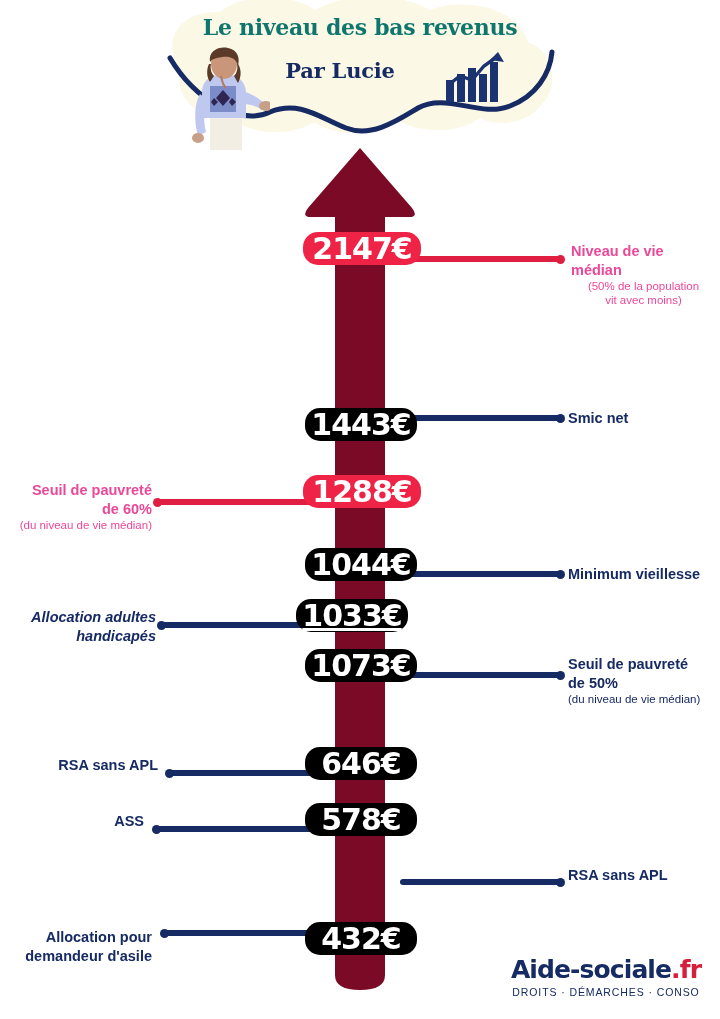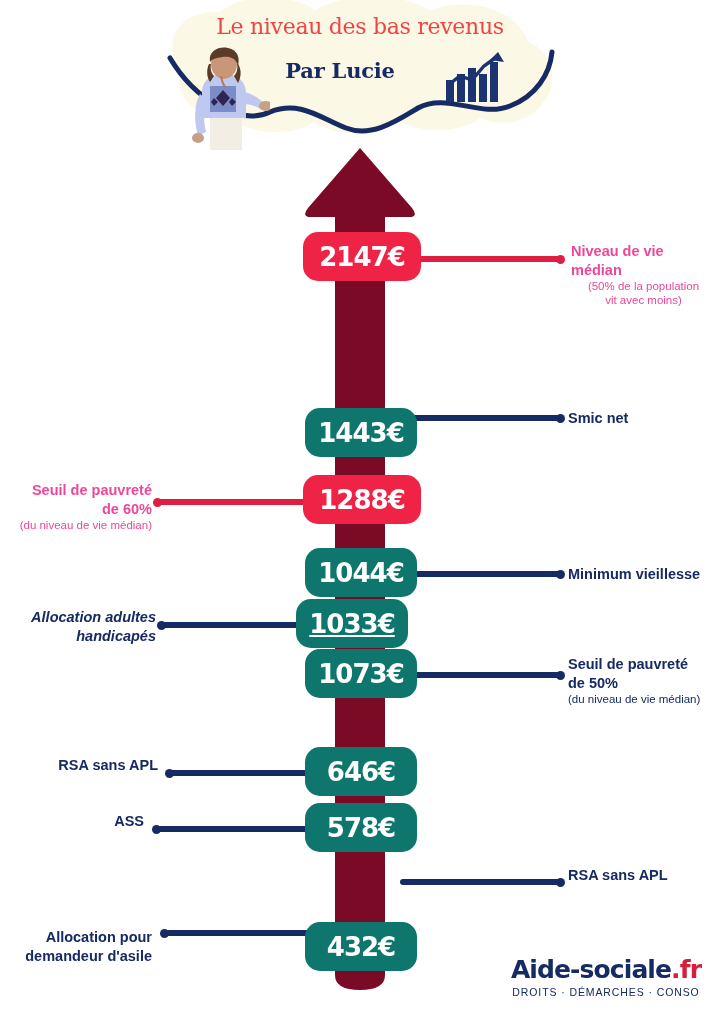--- a/index.html
+++ b/index.html
@@ -33,23 +33,23 @@
     width: 420px;
     height: 150px;
   }
   .header-title {
     position: absolute;
     left: 160px;
     top: 14px;
     width: 400px;
     text-align: center;
     font-family: "DejaVu Serif", serif;
-    font-weight: normal;
+    font-weight: bold;
     font-size: 22px;
-    color: #ef4444;
+    color: #0f766e;
     letter-spacing: -0.3px;
     white-space: nowrap;
   }
   .header-subtitle {
     position: absolute;
     left: 160px;
     top: 58px;
     width: 360px;
     text-align: center;
     font-family: "DejaVu Serif", serif;
@@ -97,33 +97,33 @@
     height: 9px;
     border-radius: 50%;
   }
   .connector-dot.navy { background: #162A63; }
   .connector-dot.red  { background: #E01E41; }
 
   
   .pill {
     position: absolute;
     width: 112px;
-    height: 49px;
+    height: 33px;
     border-radius: 15px;
     display: flex;
     align-items: center;
     justify-content: center;
     font-family: "DejaVu Sans", sans-serif;
     font-weight: bold;
-    font-size: 26px;
+    font-size: 30px;
     color: #ffffff;
     letter-spacing: -1px;
     z-index: 5;
   }
-  .pill.navy { background: #0f766e; }
+  .pill.navy { background: #000000; }
   .pill.red  { background: #EE2345; }
   .pill.wide { width: 118px; }
 
   
   .side-label {
     position: absolute;
     font-family: "Liberation Sans", sans-serif;
     font-weight: bold;
     font-size: 14.5px;
     line-height: 1.28;

